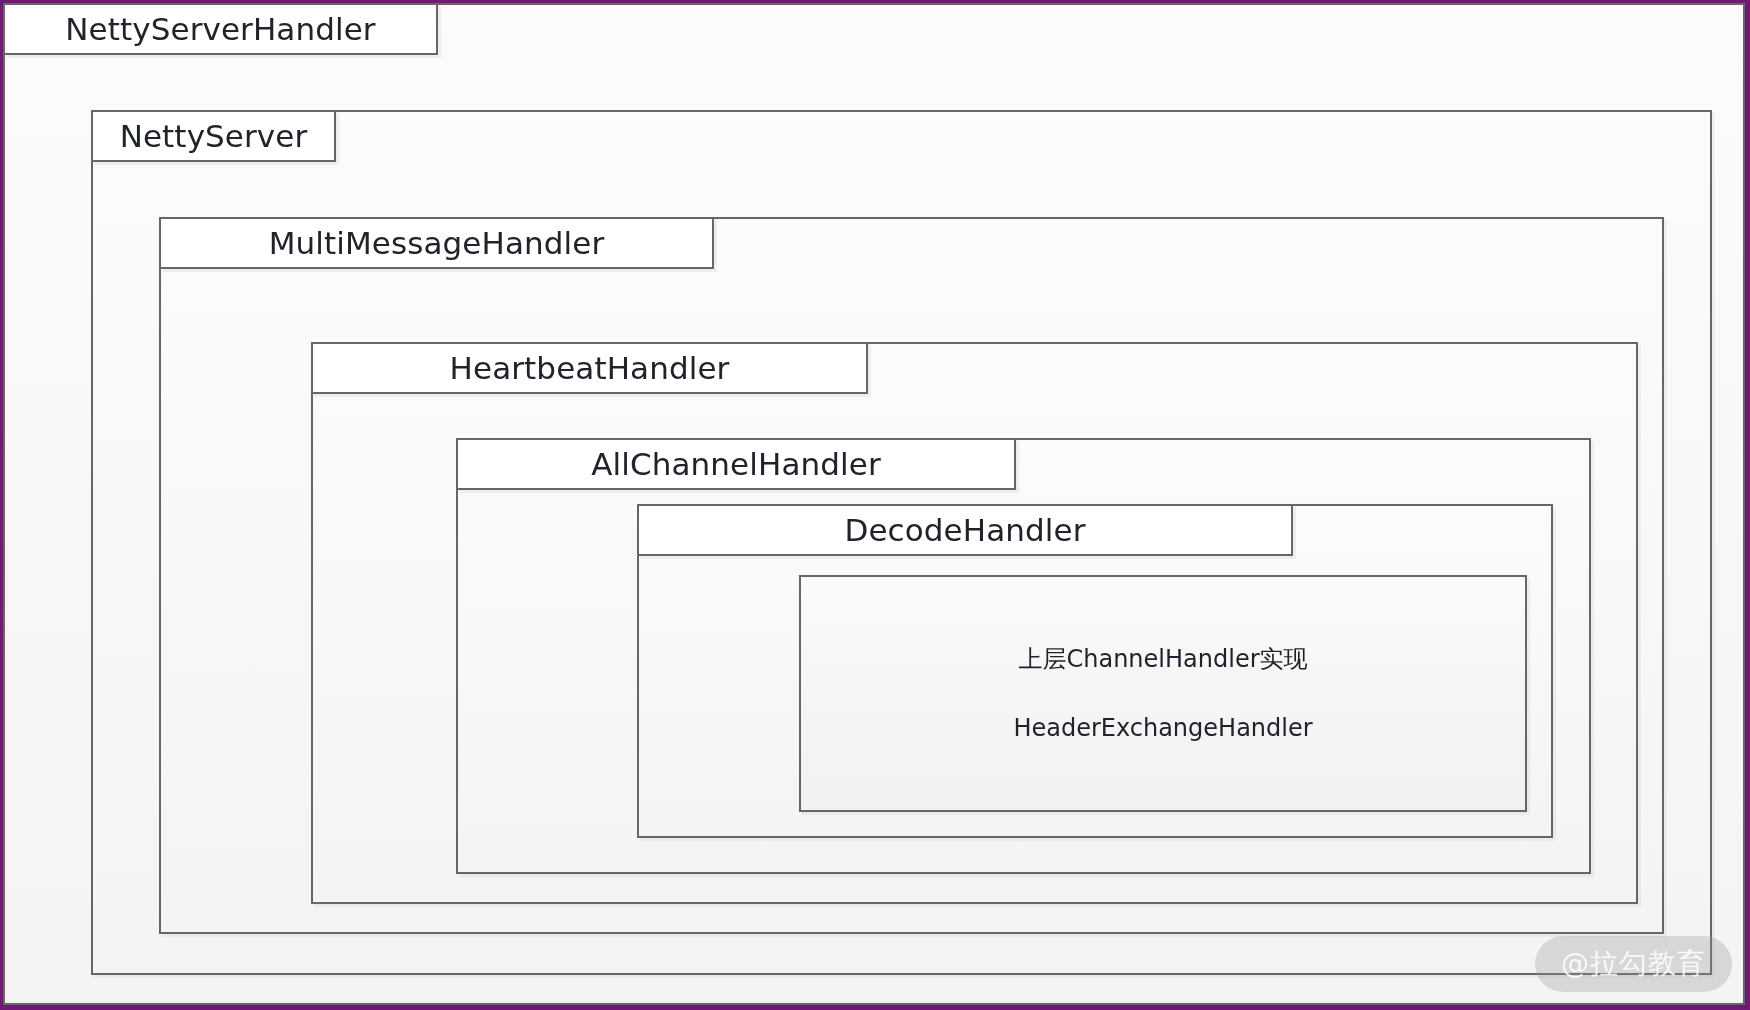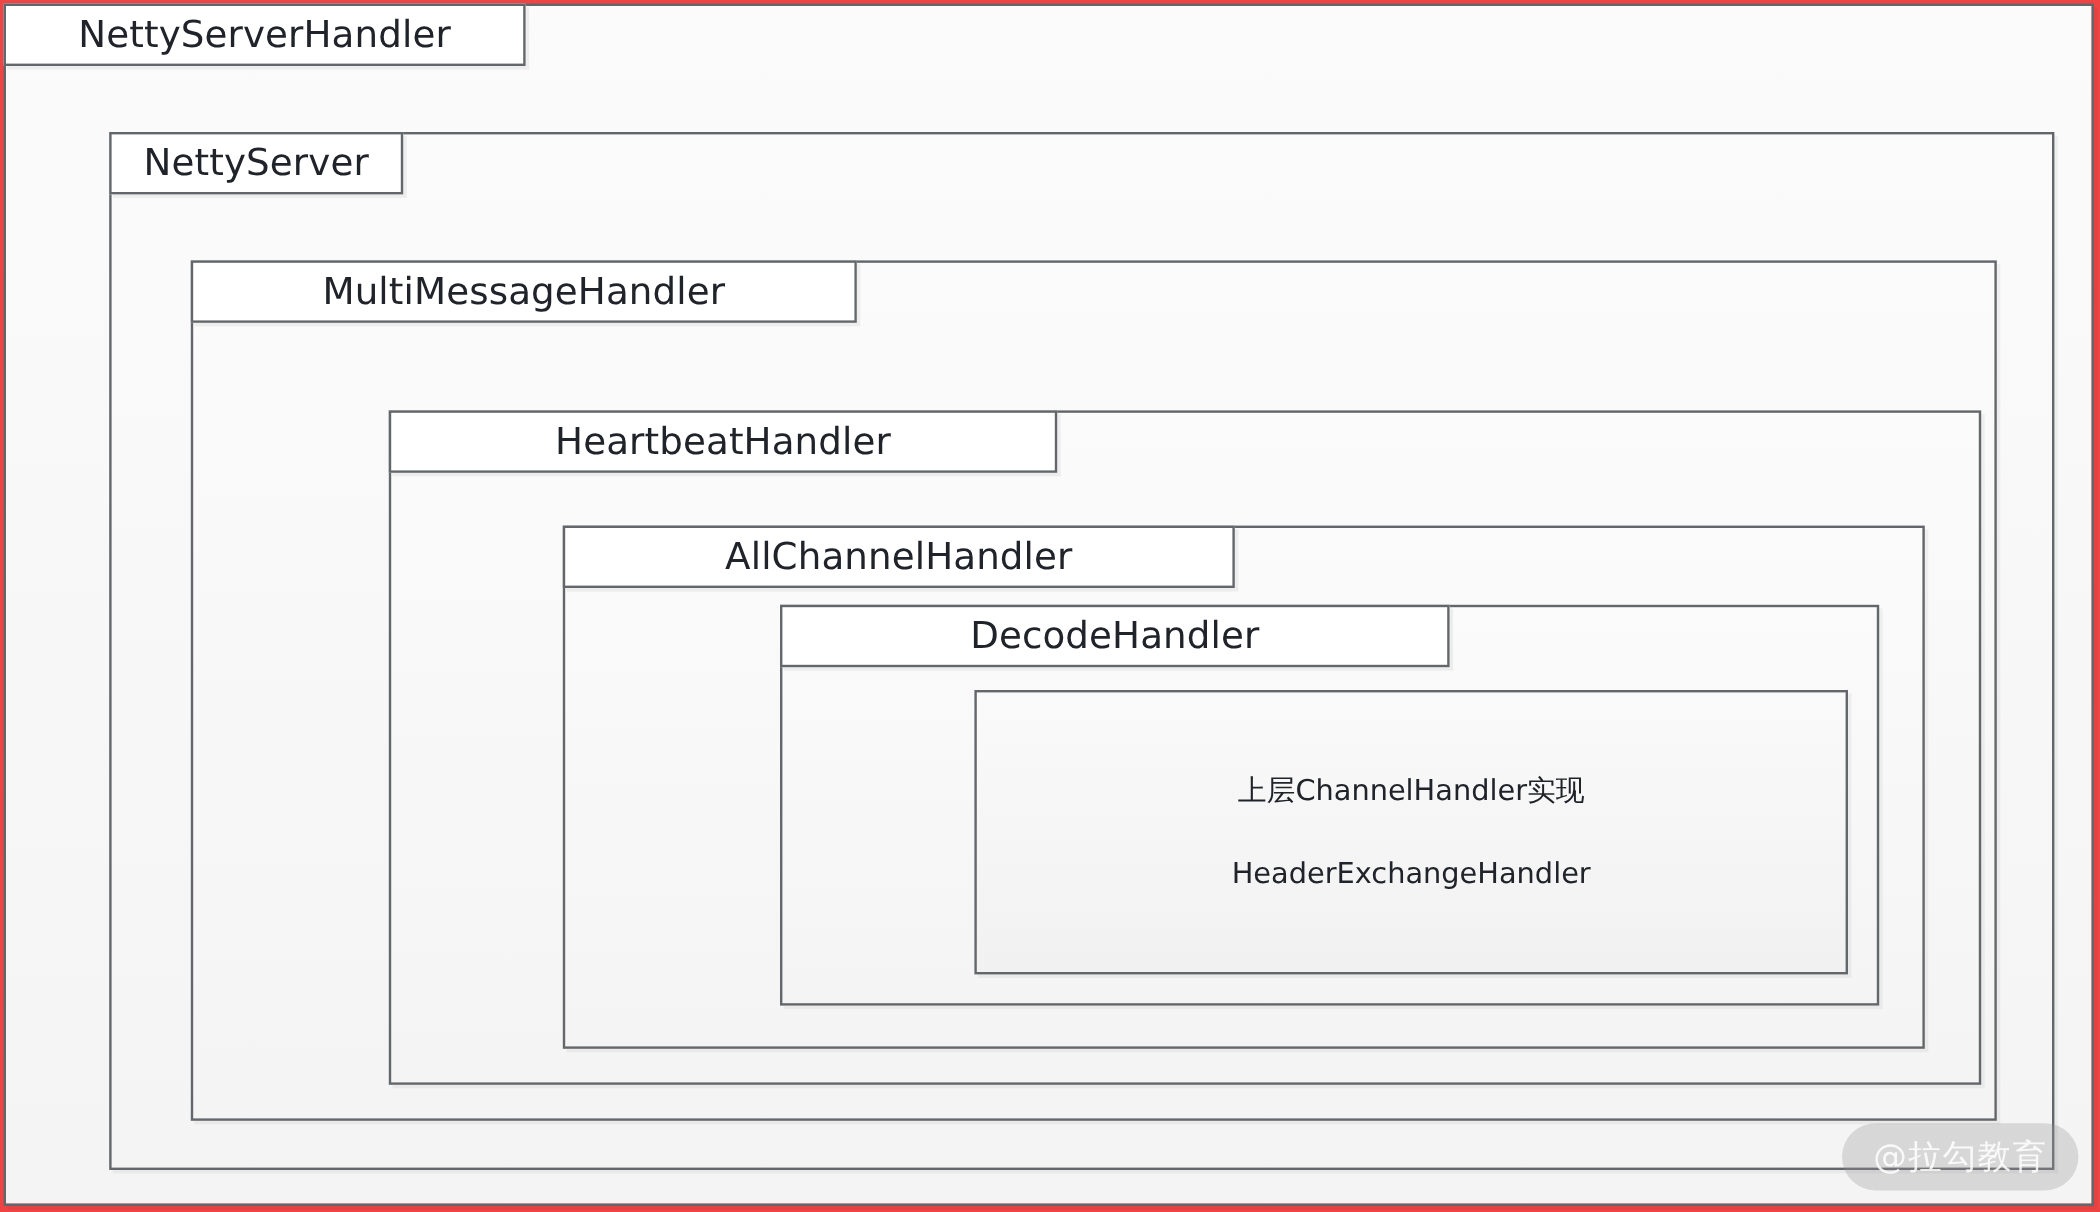--- a/index.html
+++ b/index.html
@@ -7,21 +7,21 @@
     padding: 0;
     background: #ffffff;
   }
   body {
     font-family: "DejaVu Sans", "Liberation Sans", sans-serif;
   }
   #canvas {
     position: relative;
     width: 1750px;
     height: 1010px;
-    background: #ef4444;
+    background: #701a75;
     overflow: hidden;
   }
 
   
   .box {
     position: absolute;
     box-sizing: border-box;
     border: 2px solid #63666a;
     background: linear-gradient(to bottom, #fbfbfb 0%, #f4f4f4 100%);
     box-shadow: 3px 3px 0 0 rgba(0,0,0,0.045);
@@ -100,32 +100,32 @@
     <div class="box" style="left: 86px; top: 105px; width: 1621px; height: 865px; padding-left: 44px;">
       <div class="tab" style="width: 245px;">
         <span>NettyServer</span>
       </div>
 
       <div class="box" style="left: 66px; top: 105px; width: 1505px; height: 717px;">
         <div class="tab" style="width: 555px; text-align: center;">
           <span>MultiMessageHandler</span>
         </div>
 
-        <div class="box" style="left: 150px; top: 123px; width: 1327px; height: 562px; margin-left: 13px;">
+        <div class="box" style="left: 150px; top: 123px; width: 1327px; height: 562px;">
           <div class="tab" style="width: 557px;">
             <span>HeartbeatHandler</span>
           </div>
 
           <div class="box" style="left: 143px; top: 94px; width: 1135px; height: 436px;">
             <div class="tab" style="width: 560px;">
               <span>AllChannelHandler</span>
             </div>
 
             <div class="box" style="left: 179px; top: 64px; width: 916px; height: 334px;">
-              <div class="tab" style="width: 558px;">
+              <div class="tab" style="width: 656px;">
                 <span>DecodeHandler</span>
               </div>
 
               <div class="leaf" style="left: 160px; top: 69px; width: 728px; height: 237px;">
                 <div class="line">上层ChannelHandler实现</div>
                 <div class="line">HeaderExchangeHandler</div>
               </div>
 
             </div>
           </div>

